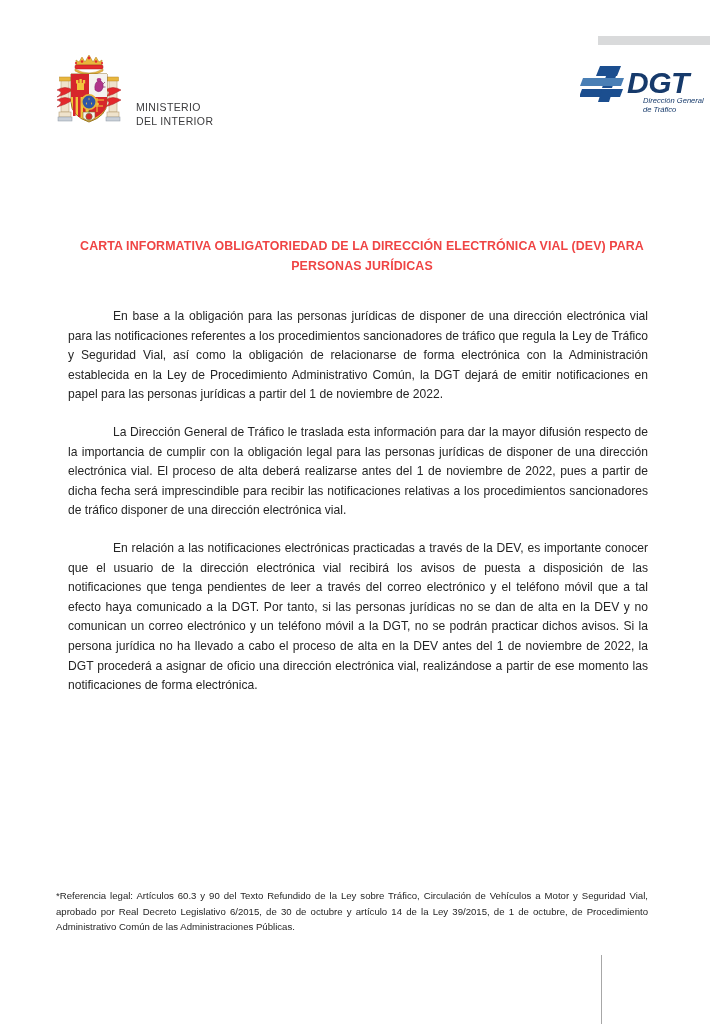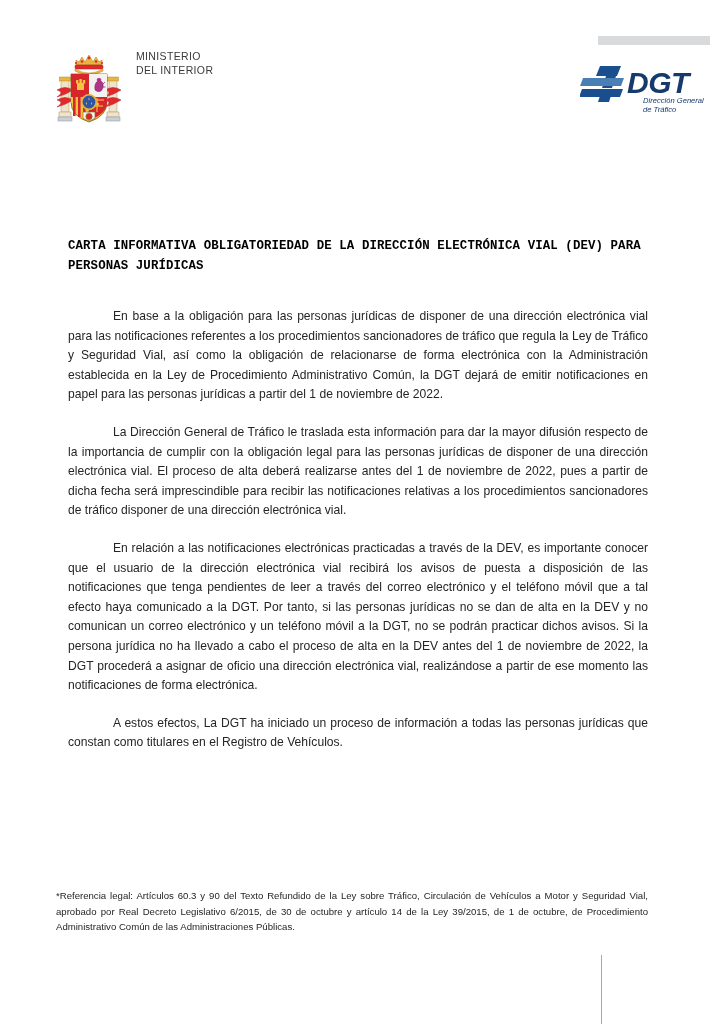--- a/index.html
+++ b/index.html
@@ -22,21 +22,21 @@
     top: 0; left: 0;
     width: 724px;
     height: 150px;
   }
 
   .ministry-block {
     position: absolute;
     left: 52px;
     top: 50px;
     display: flex;
-    align-items: flex-start;
+    align-items: flex-end;
   }
   .coat-of-arms {
     width: 74px;
     height: 78px;
     display: block;
   }
   .ministry-text {
     margin-left: 10px;
     font-size: 10.5px;
     line-height: 13.5px;
@@ -68,27 +68,26 @@
     width: 128px;
     height: 60px;
   }
 
   
   .doc-title {
     position: absolute;
     left: 68px;
     top: 228px;
     width: 588px;
-    text-align: left;
+    text-align: center;
     font-size: 12.4px;
     font-weight: bold;
     line-height: 20px;
     letter-spacing: 0.1px;
-    color: #000000;
-    font-family: Liberation Mono, monospace;
+    color: #ef4444;
   }
 
   .body-copy {
     position: absolute;
     left: 68px;
     top: 307px;
     width: 588px;
   }
   .para {
     text-align: justify;
@@ -231,18 +230,17 @@
     </span>
   </div>
 </div>
 
 <h1 class="doc-title">CARTA INFORMATIVA OBLIGATORIEDAD DE LA DIRECCIÓN ELECTRÓNICA VIAL (DEV) PARA PERSONAS JURÍDICAS</h1>
 
 <div class="body-copy">
   <p class="para">En base a la obligación para las personas jurídicas de disponer de una dirección electrónica vial para las notificaciones referentes a los procedimientos sancionadores de tráfico que regula la Ley de Tráfico y Seguridad Vial, así como la obligación de relacionarse de forma electrónica con la Administración establecida en la Ley de Procedimiento Administrativo Común, la DGT dejará de emitir notificaciones en papel para las personas jurídicas a partir del 1 de noviembre de 2022.</p>
   <p class="para">La Dirección General de Tráfico le traslada esta información para dar la mayor difusión respecto de la importancia de cumplir con la obligación legal para las personas jurídicas de disponer de una dirección electrónica vial. El proceso de alta deberá realizarse antes del 1 de noviembre de 2022, pues a partir de dicha fecha será imprescindible para recibir las notificaciones relativas a los procedimientos sancionadores de tráfico disponer de una dirección electrónica vial.</p>
   <p class="para">En relación a las notificaciones electrónicas practicadas a través de la DEV, es importante conocer que el usuario de la dirección electrónica vial recibirá los avisos de puesta a disposición de las notificaciones que tenga pendientes de leer a través del correo electrónico y el teléfono móvil que a tal efecto haya comunicado a la DGT. Por tanto, si las personas jurídicas no se dan de alta en la DEV y no comunican un correo electrónico y un teléfono móvil a la DGT, no se podrán practicar dichos avisos. Si la persona jurídica no ha llevado a cabo el proceso de alta en la DEV antes del 1 de noviembre de 2022, la DGT procederá a asignar de oficio una dirección electrónica vial, realizándose a partir de ese momento las notificaciones de forma electrónica.</p>
-  <p class="para">A estos efectos, La DGT ha iniciado un proceso de información a todas las personas jurídicas que constan como titulares en el Registro de Vehículos.</p>
 </div>
 
 <div class="footnote">*Referencia legal: Artículos 60.3 y 90 del Texto Refundido de la Ley sobre Tráfico, Circulación de Vehículos a Motor y Seguridad Vial, aprobado por Real Decreto Legislativo 6/2015, de 30 de octubre y artículo 14 de la Ley 39/2015, de 1 de octubre, de Procedimiento Administrativo Común de las Administraciones Públicas.</div>
 
 <div class="edge-line"></div>
 
 </body></html>

